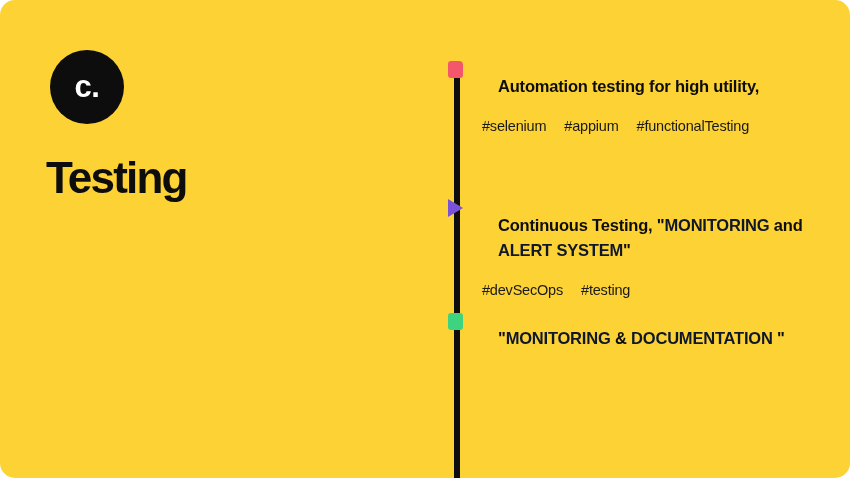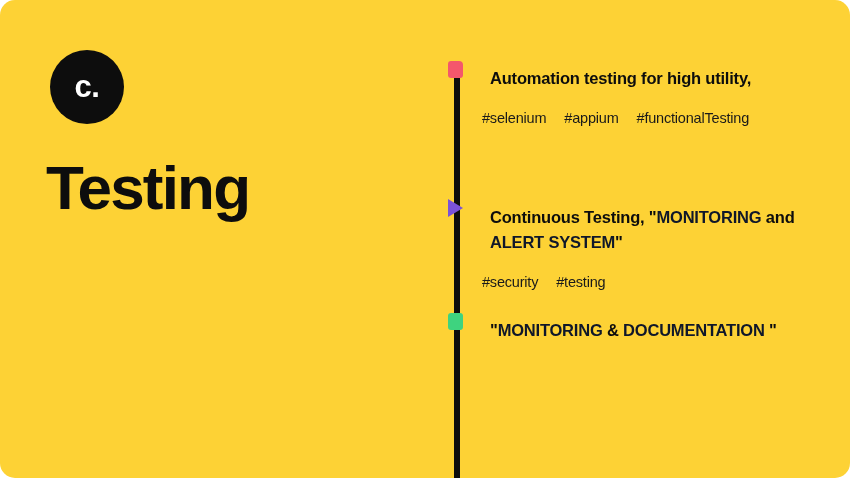--- a/index.html
+++ b/index.html
@@ -51,21 +51,21 @@
     line-height: 1;
     letter-spacing: -0.5px;
     transform: translateY(-1px);
   }
   #page-title {
     position: absolute;
     left: 46px;
     top: 155px;
     color: #0D0D0D;
     font-family: "Liberation Sans", sans-serif;
-    font-size: 62px;
+    font-size: 44px;
     font-weight: 700;
     letter-spacing: -1.8px;
     line-height: 1.05;
     white-space: nowrap;
   }
 
   
   #timeline-line {
     position: absolute;
     left: 454px;
@@ -118,21 +118,21 @@
     top: 0;
     width: 350px;
   }
   .entry-heading {
     color: #0D0D0D;
     font-family: "Liberation Sans", sans-serif;
     font-size: 16.5px;
     font-weight: 700;
     line-height: 1.5;
     letter-spacing: -0.2px;
-    margin: 8px;
+    margin: 16px;
   }
   .entry-heading .accent {
     color: #0f172a;
   }
   .entry-tags {
     margin-top: 17px;
     color: #1A1A1A;
     font-family: "Liberation Sans", sans-serif;
     font-size: 14.5px;
     font-weight: 400;
@@ -183,21 +183,21 @@
       </div>
     </div>
 
     <div class="entry" style="top:197px;">
       <div class="entry-marker" style="top:2px;">
         <div class="marker-triangle-purple"></div>
       </div>
       <div class="entry-body">
         <div class="entry-heading"><span>Continuous Testing, "</span><span class="accent">MONITORING</span><span> and </span><span class="accent">ALERT SYSTEM</span><span>"</span></div>
         <div class="entry-tags">
-          <span class="tagrow"><span class="tag">#security</span><span class="gap"></span><span class="tag">#testing</span></span>
+          <span class="tagrow"><span class="tag">#devSecOps</span><span class="gap"></span><span class="tag">#testing</span></span>
         </div>
       </div>
     </div>
 
     <div class="entry" style="top:310px;">
       <div class="entry-marker" style="top:3px;">
         <div class="marker-square-green"></div>
       </div>
       <div class="entry-body">
         <div class="entry-heading"><span>"</span><span class="accent">MONITORING</span><span> &amp; </span><span class="accent">DOCUMENTATION</span><span> "</span></div>

